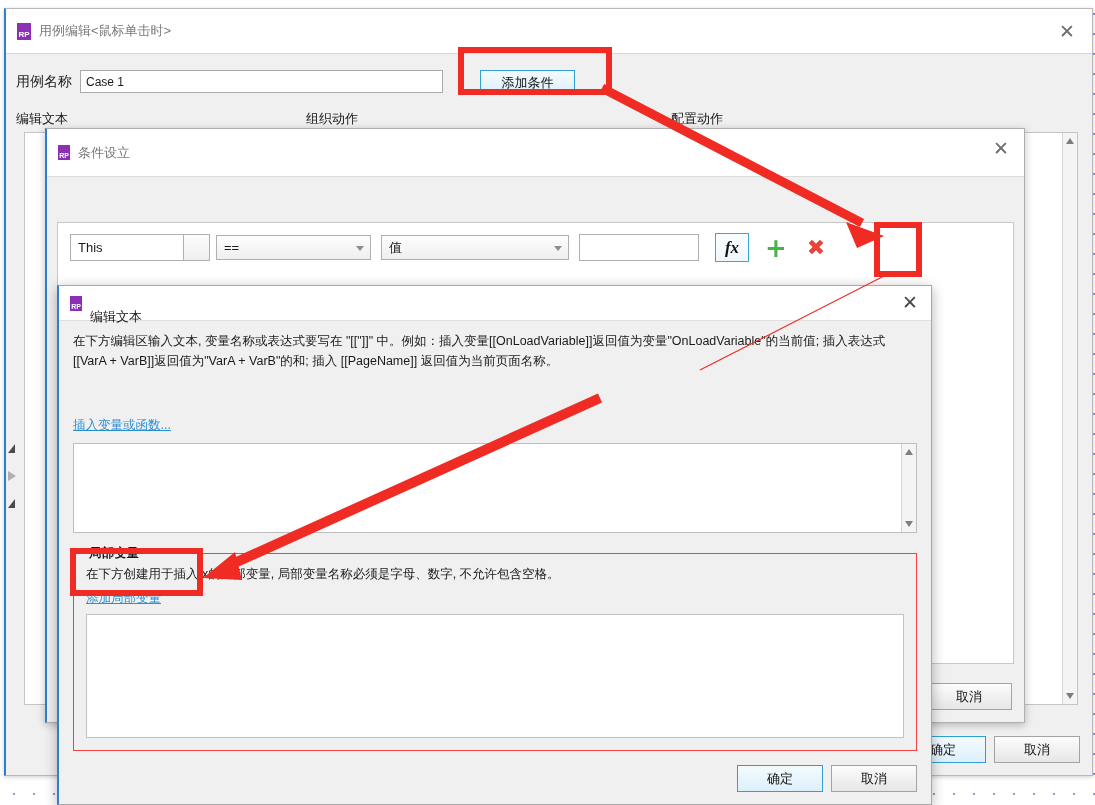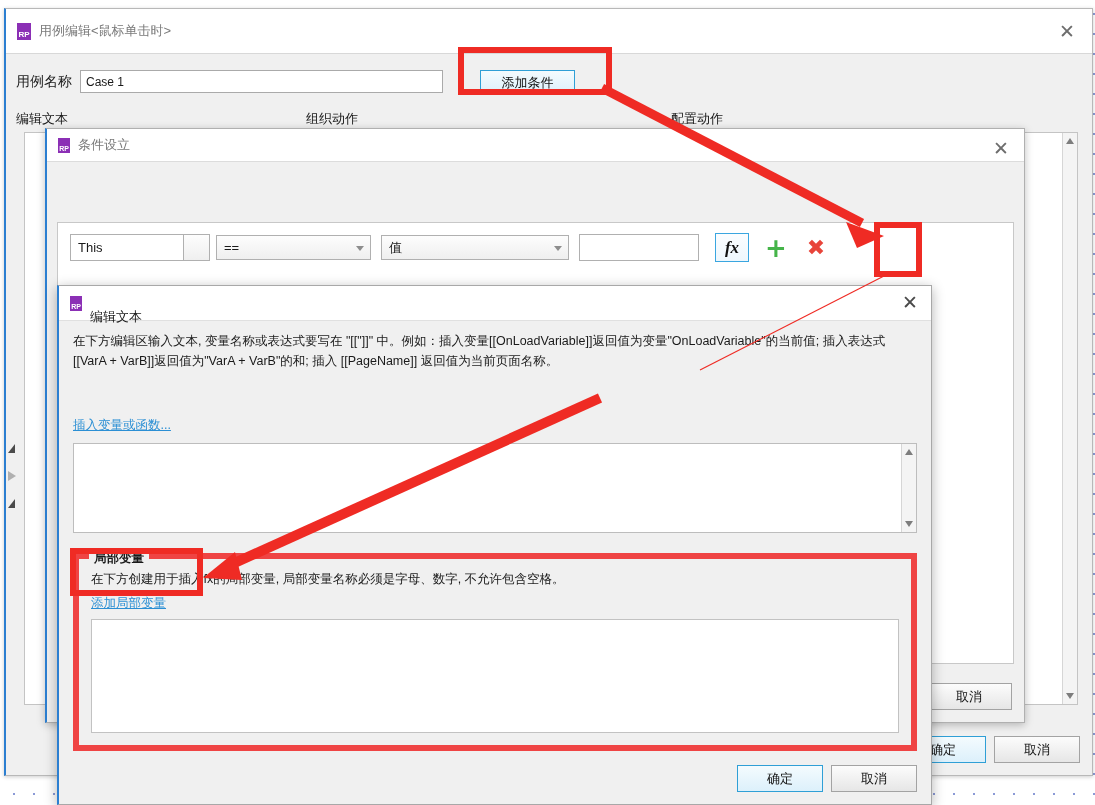--- a/index.html
+++ b/index.html
@@ -142,21 +142,21 @@
   .win-cond {
     position: absolute;
     left: 45px; top: 128px;
     width: 980px; height: 595px;
     background: #f0f0f0;
     border: 1px solid #b0b0b0;
     border-left: 2px solid #2c7fd1;
     box-shadow: 0 2px 8px rgba(0,0,0,.25);
   }
   .win-cond-title {
-    position: absolute; left: 0; top: 0; width: 100%; height: 33px;
+    position: absolute; left: 0; top: 0; width: 100%; height: 48px;
     background: #ffffff;
     display: flex; align-items: center;
     border-bottom: 1px solid #dcdcdc;
   }
   .cond-body { position: absolute; left: 0; top: 40px; right: 0; bottom: 0; }
   .cond-row1 {
     position: absolute; left: 0; top: 14px; width: 100%;
     display: flex; align-items: center; padding-left: 10px;
   }
   .lbl-sm { font-size: 13px; color: #1a1a1a; }
@@ -274,21 +274,21 @@
     border-left: 4.5px solid transparent;
     border-right: 4.5px solid transparent;
     border-bottom: 6px solid #7d7d7d; }
   .vscroll .sb-dn { bottom: 5px;
     border-left: 4.5px solid transparent;
     border-right: 4.5px solid transparent;
     border-top: 6px solid #7d7d7d; }
 
   .group-local {
     position: absolute; left: 14px; top: 232px; right: 14px; bottom: 53px;
-    border: 6px solid #ef4444;
+    border: 1px solid #ef4444;
   }
   .group-legend {
     position: absolute; left: 10px; top: -9px;
     background: #f0f0f0; padding: 0 5px;
     font-size: 12.5px; font-weight: bold; color: #1a1a1a;
   }
   .local-desc {
     position: absolute; left: 12px; top: 12px; right: 12px;
     font-size: 12.5px; color: #1a1a1a;
   }

